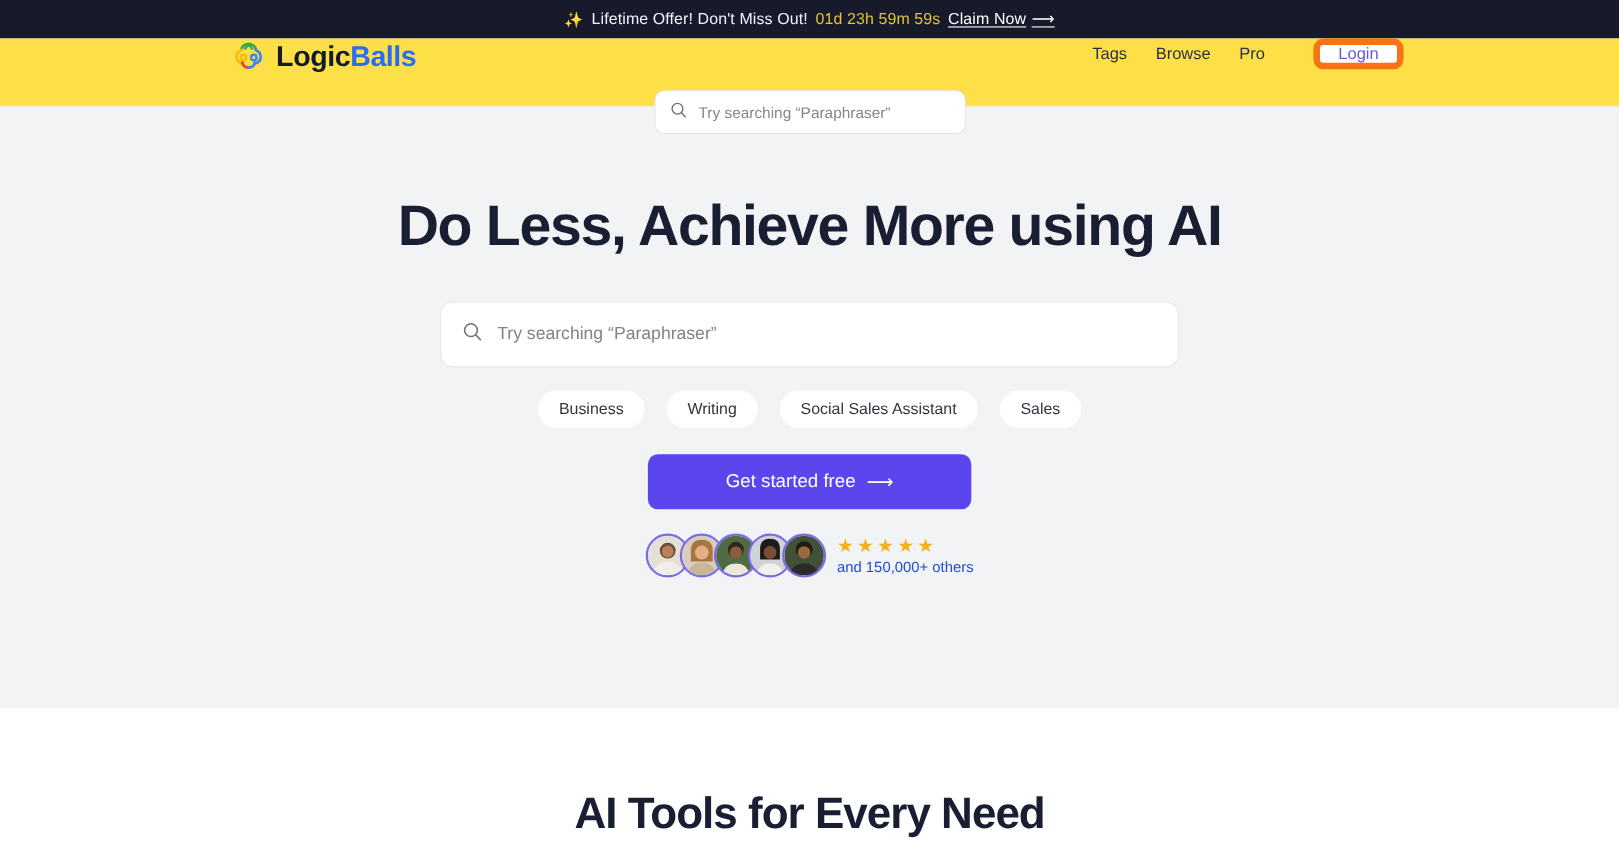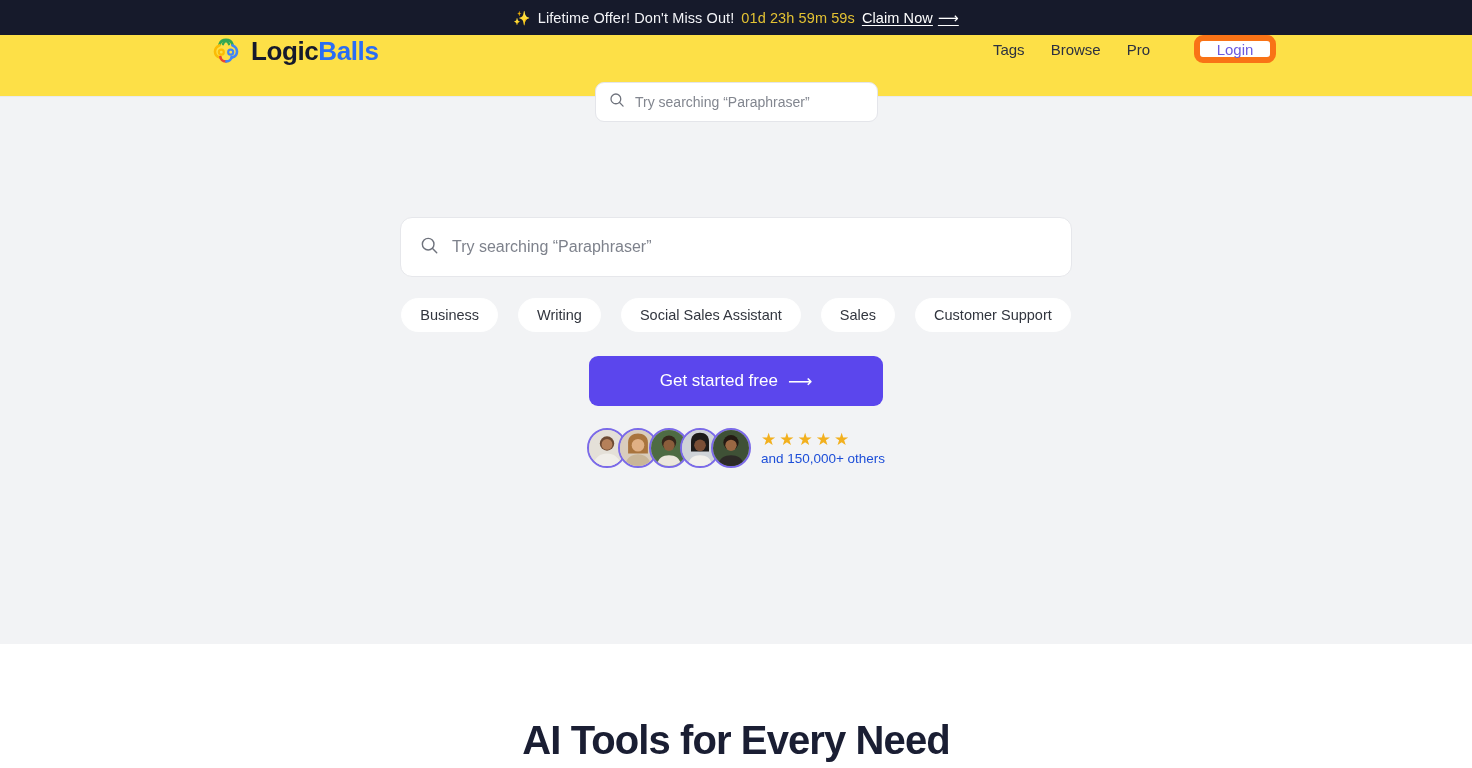--- a/index.html
+++ b/index.html
@@ -295,38 +295,38 @@
   <nav class="header-nav">
     <span class="nav-link">Tags</span>
     <span class="nav-link">Browse</span>
     <span class="nav-link">Pro</span>
     <button class="login-button">Login</button>
   </nav>
 </header>
 
 <section class="hero">
 
+  <h1 class="hero-title">Do Less, Achieve More using AI</h1>
 
   <div class="hero-search">
     <span class="search-icon">
       <svg width="19" height="19" viewBox="0 0 20 20" fill="none" aria-hidden="true">
         <circle cx="8.6" cy="8.6" r="6.1" stroke="#6e727c" stroke-width="1.5"></circle>
         <line x1="13.2" y1="13.2" x2="17.6" y2="17.6" stroke="#6e727c" stroke-width="1.5" stroke-linecap="round"></line>
       </svg>
     </span>
     <input type="text" placeholder="Try searching “Paraphraser”" style="">
   </div>
 
   <div class="tag-rows">
     <div class="tag-row">
       <span class="tag-pill">Business</span>
       <span class="tag-pill">Writing</span>
       <span class="tag-pill">Social Sales Assistant</span>
       <span class="tag-pill">Sales</span>
-      <span class="tag-pill">Customer Support</span>
     </div>
   </div>
 
   <button class="cta-button">
     <span>Get started free</span>
     <span>⟶</span>
   </button>
 
   <div class="social-proof">
     <div class="avatar-stack">

